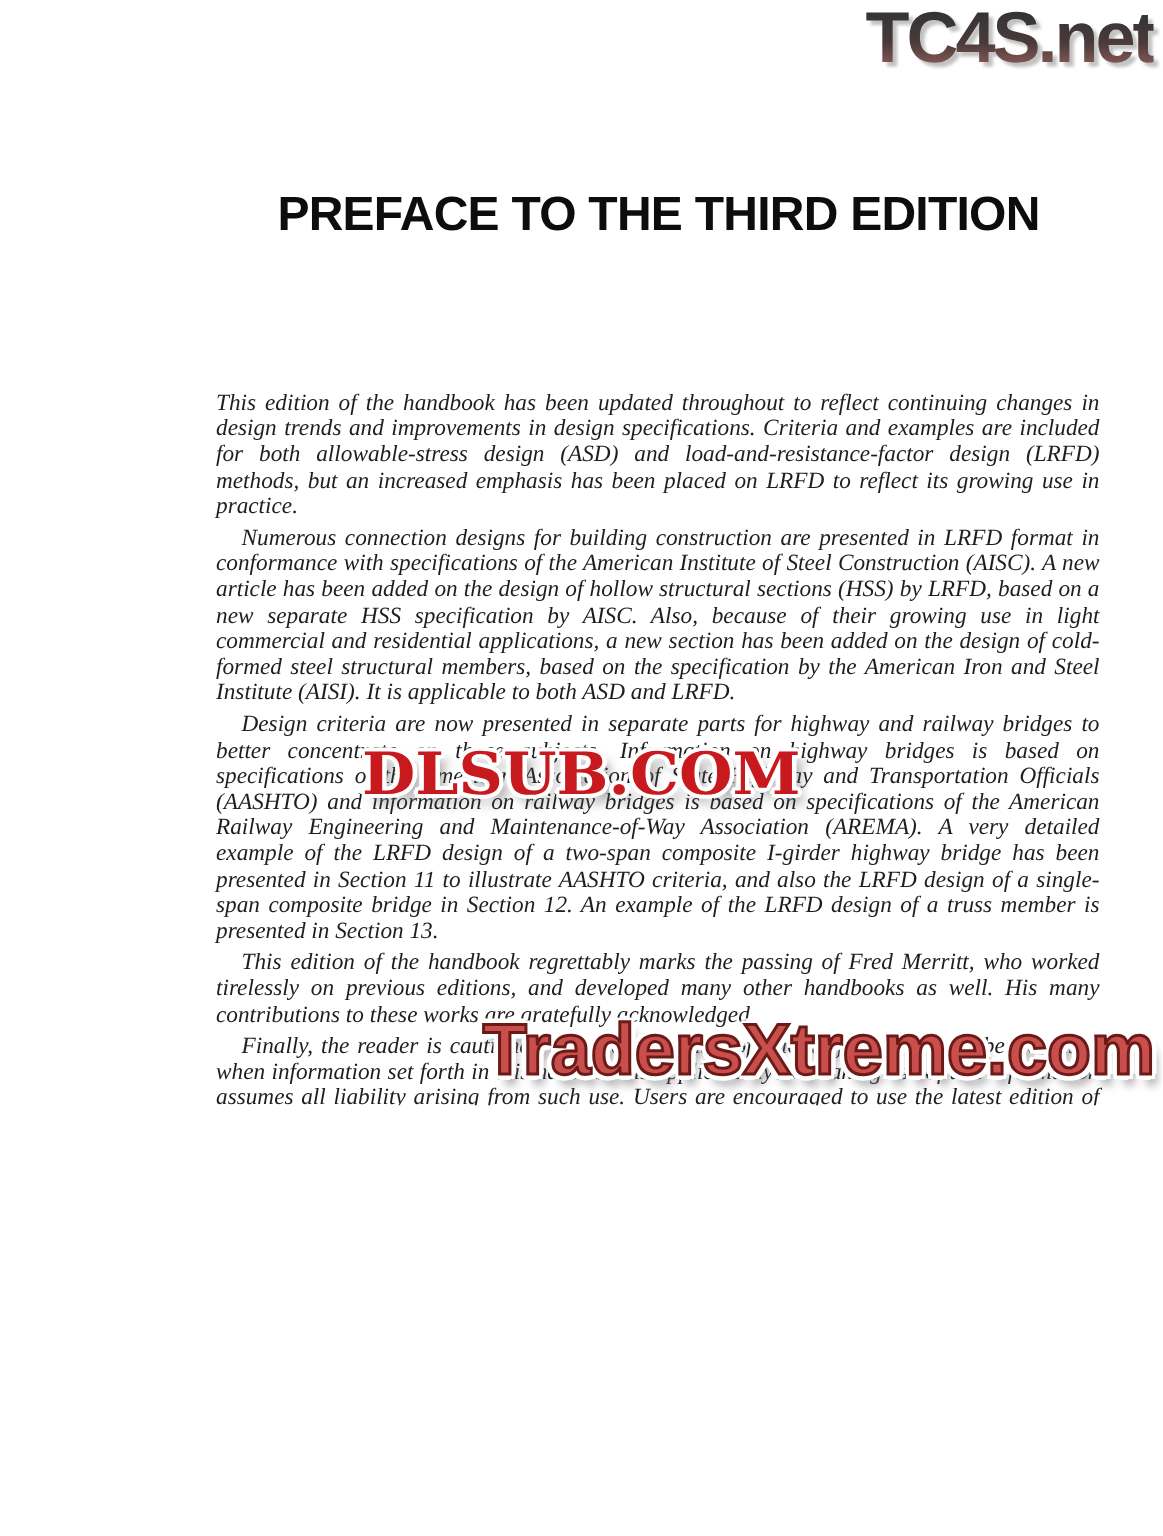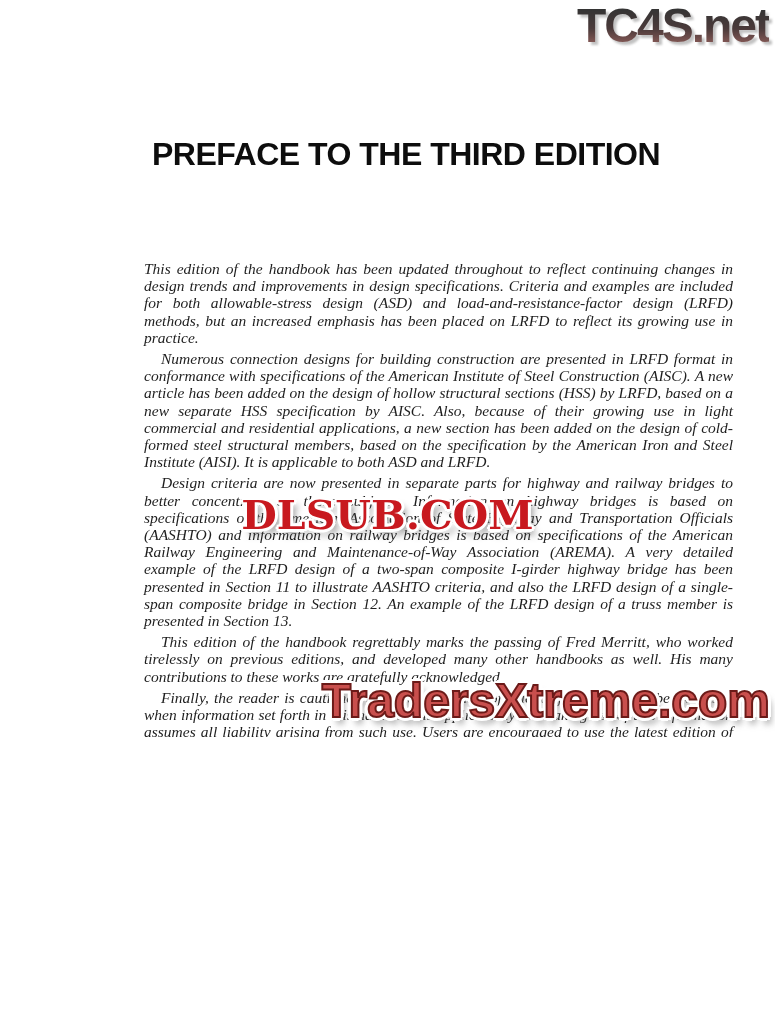--- a/index.html
+++ b/index.html
@@ -25,21 +25,22 @@
     background-clip:text;
     color:#4a3a3a;
     -webkit-text-fill-color:transparent;
     filter:drop-shadow(3px 3px 1px rgba(120,120,120,0.45));
   }
 
   
   .title{
     position:absolute;
     top:124px;left:140px;width:598px;
-    margin:12px;
+    margin:0;
+    text-align:center;
     font-family:"Liberation Sans", sans-serif;
     font-weight:bold;
     font-size:32px;
     letter-spacing:-0.5px;
     color:#0d0d0d;
     white-space:nowrap;
   }
 
   
   .content{

